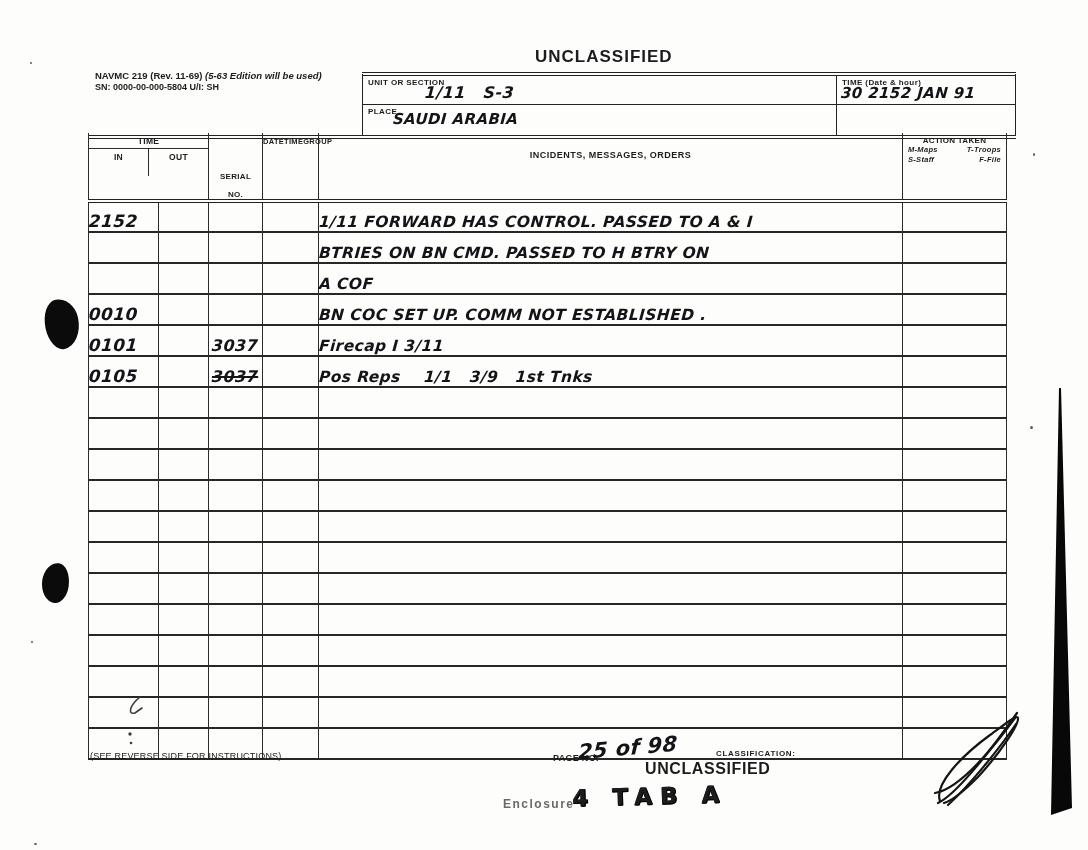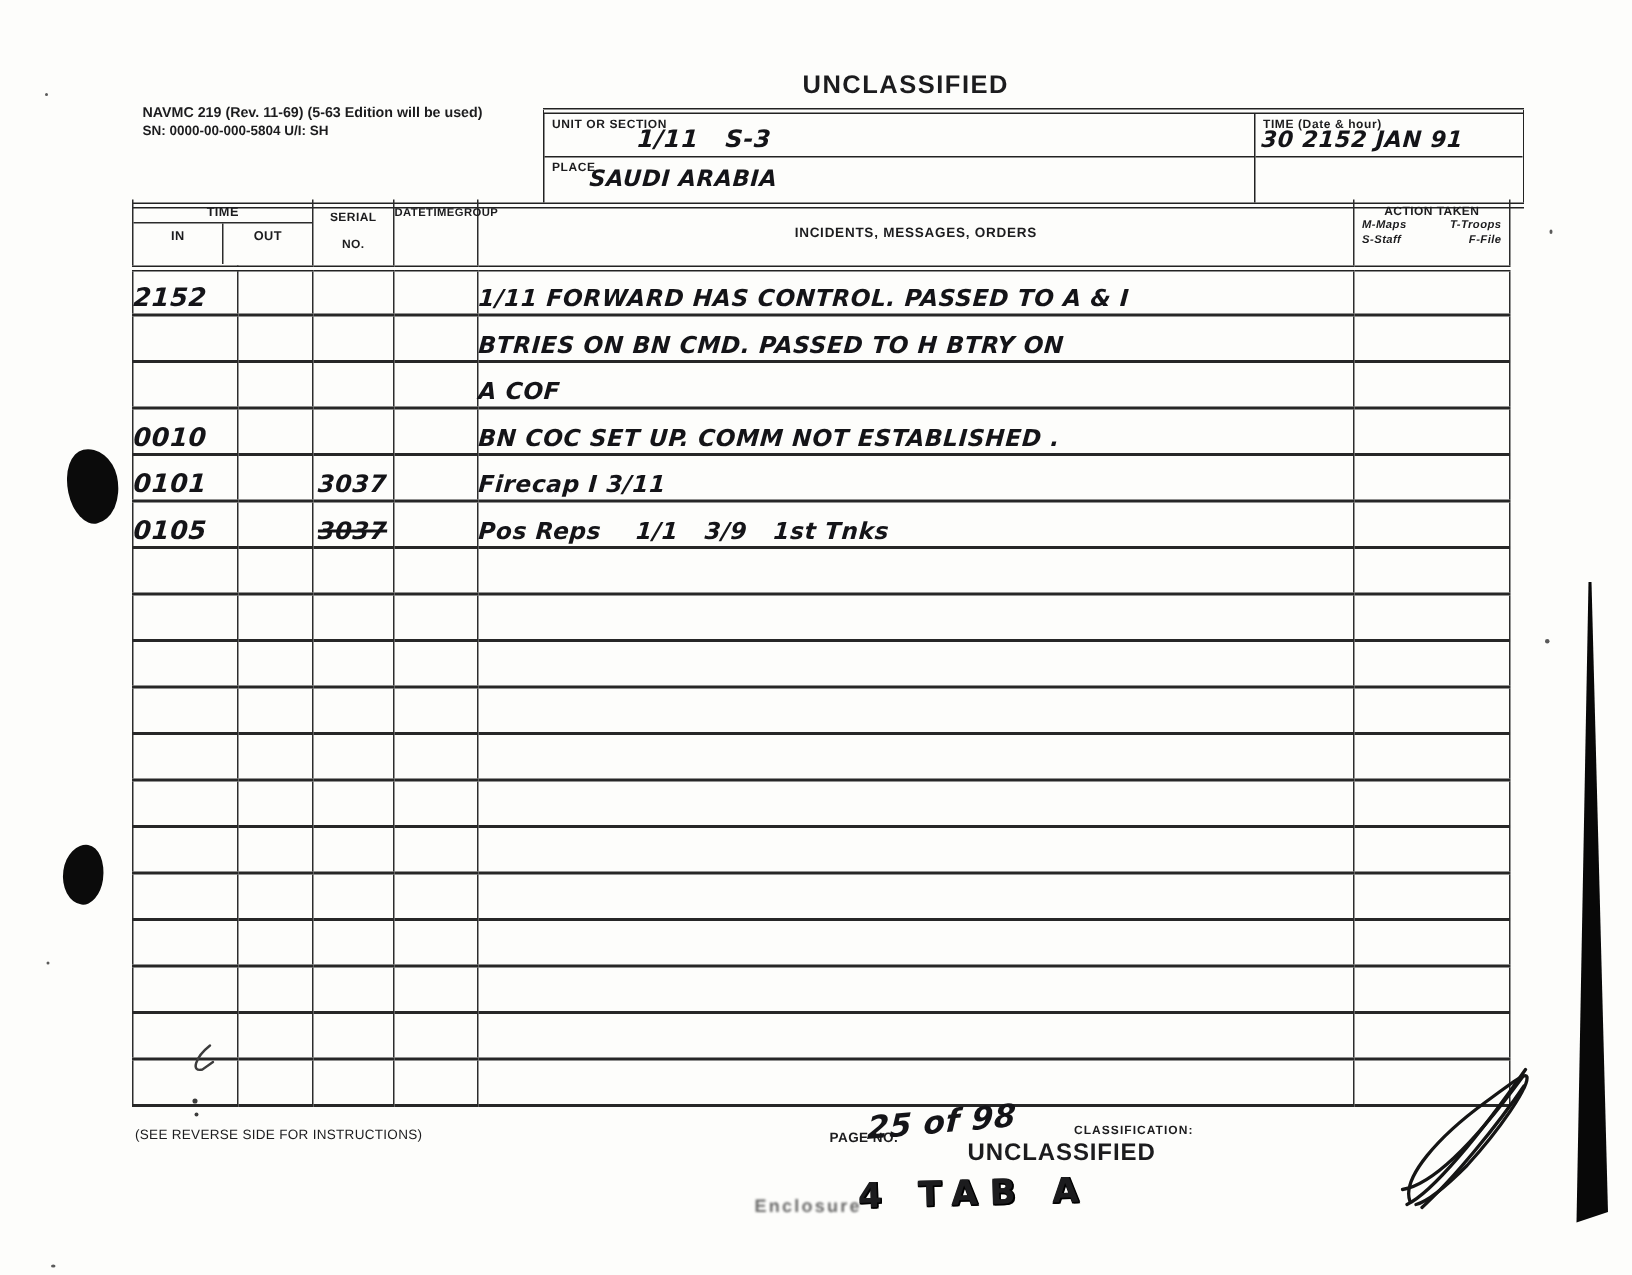--- a/index.html
+++ b/index.html
@@ -13,21 +13,21 @@
   .speck{position:absolute;background:#5a5a5a;border-radius:50%;}
   .wedge{position:absolute;left:1048px;top:388px;}
   .signature{position:absolute;left:933px;top:708px;}
   .pen-tick{position:absolute;left:119px;top:694px;}
 
   
   .top-classification{position:absolute;left:535px;top:47px;font-size:17px;font-weight:bold;letter-spacing:1px;}
   .form-id{position:absolute;left:95px;top:70px;line-height:1.2;}
   .form-title{font-size:15px;font-weight:bold;letter-spacing:.3px;}
   .form-sub{font-size:9.5px;font-weight:bold;}
-  .form-sub .it{text-align:right;}
+  .form-sub .it{font-style:italic;text-align:right;}
   .form-sn{font-size:9px;font-weight:bold;margin-top:1px;}
 
   
   .header-box{position:absolute;left:362px;top:72px;width:654px;height:63px;box-sizing:border-box;
               border-top:4px double #222;border-left:1.6px solid #222;border-right:1.6px solid #222;
               display:grid;grid-template-columns:474px 1fr;}
   .hb-col{display:flex;flex-direction:column;}
   .hb-col.left{border-right:1.6px solid #222;}
   .hb-cell{position:relative;box-sizing:border-box;}
   .hb-cell.rule{border-bottom:1.6px solid #222;}
@@ -47,21 +47,21 @@
 
   
   table.journal{position:absolute;left:88px;top:133px;width:918px;border-collapse:collapse;table-layout:fixed;}
   table.journal th,table.journal td{border:1.5px solid #2c2c2c;padding:0;box-sizing:border-box;}
   table.journal thead th{border-top:none;border-bottom:4px double #222;height:46px;vertical-align:top;
                          font-size:8px;font-weight:bold;letter-spacing:.3px;}
   .th-time .time-word{border-bottom:1.5px solid #2c2c2c;text-align:center;padding:3px 0 2px;font-size:8.5px;}
   .th-time .inout-row{display:flex;height:27px;}
   .th-time .inout-row span{flex:1;text-align:center;padding-top:3px;font-size:8.5px;}
   .th-time .inout-row span:first-child{border-right:1.5px solid #2c2c2c;}
-  .th-serial .stack{display:flex;flex-direction:column;align-items:center;gap:9px;padding-top:7px;}
+  .th-serial .stack{display:flex;flex-direction:column;align-items:center;gap:9px;padding-top:7px;margin-top:32px;}
   .th-dtg .stack{display:flex;flex-direction:row;align-items:center;line-height:1.35;padding-top:4px;font-size:7.5px;}
   .th-msg{text-align:center;}
   .th-msg .lbl{display:block;padding-top:17px;font-size:9px;letter-spacing:.5px;}
   .th-action .line1{text-align:center;padding-top:3px;font-size:8px;}
   .th-action .line2,.th-action .line3{display:flex;justify-content:space-between;padding:0 5px;
                                       font-size:7.5px;font-style:italic;line-height:1.3;}
   table.journal tbody tr{height:31px;}
   table.journal tbody td{vertical-align:bottom;border-bottom:2px solid #272727;overflow:visible;}
   td.c-in{padding:0 0 1px 9px;}
   td.c-serial{text-align:center;}

